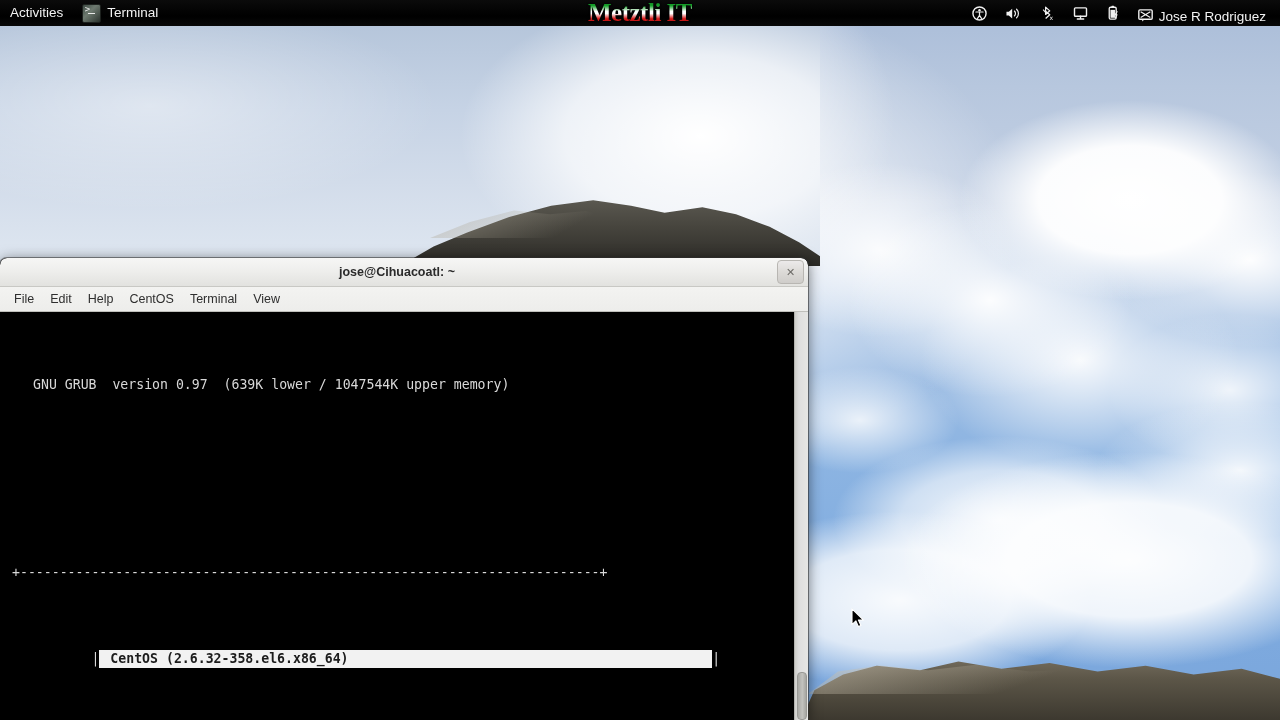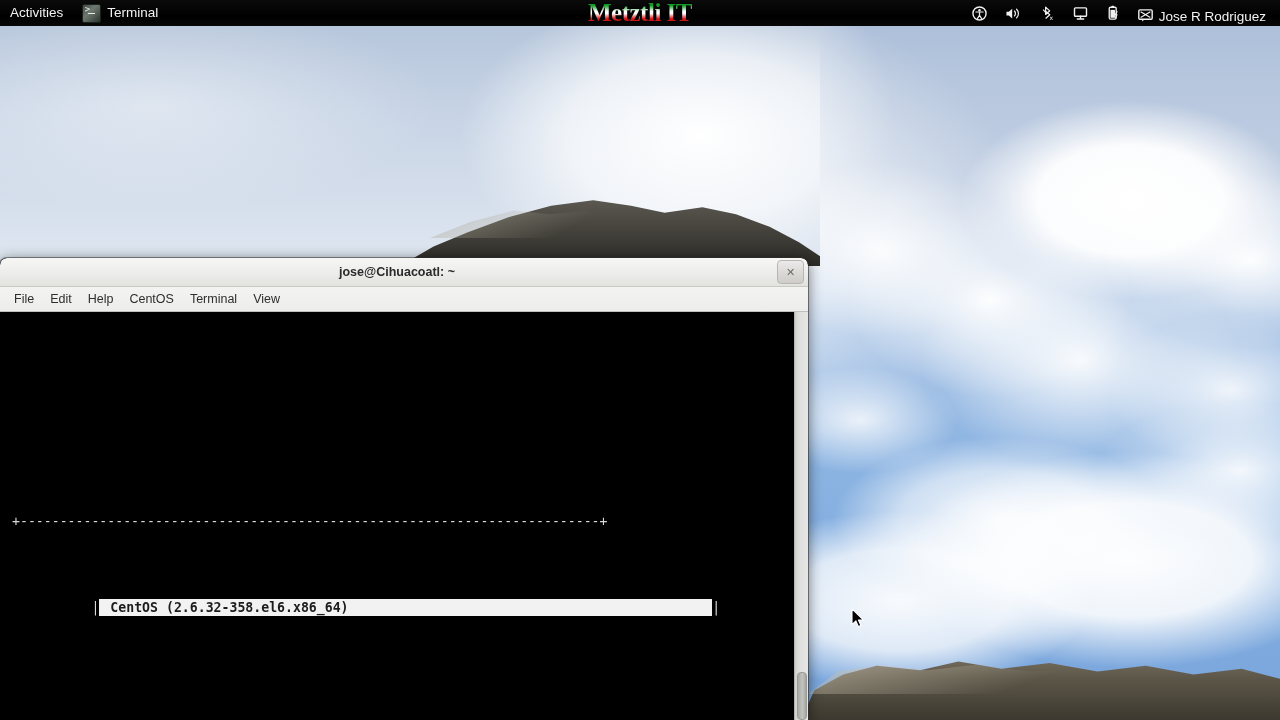--- a/index.html
+++ b/index.html
@@ -449,20 +449,21 @@
       <div class="menu-item">Help</div>
       <div class="menu-item">CentOS</div>
       <div class="menu-item">Terminal</div>
       <div class="menu-item">View</div>
     </div>
 
     <div class="term-body">
 
       <div class="term-canvas">
 
+        <div class="term-line grub-header">GNU GRUB  version 0.97  (639K lower / 1047544K upper memory)</div>
 
         <div class="term-line" style="height:17px;"></div>
         <div class="term-line" style="height:17px;"></div>
 
         <div class="term-line grub-frame">+-------------------------------------------------------------------------+</div>
 
         <div class="term-line grub-entry-line">
           <span class="grub-pipe">|</span><span class="grub-entry-selected">CentOS (2.6.32-358.el6.x86_64)</span><span class="grub-pipe">|</span>
         </div>
 

